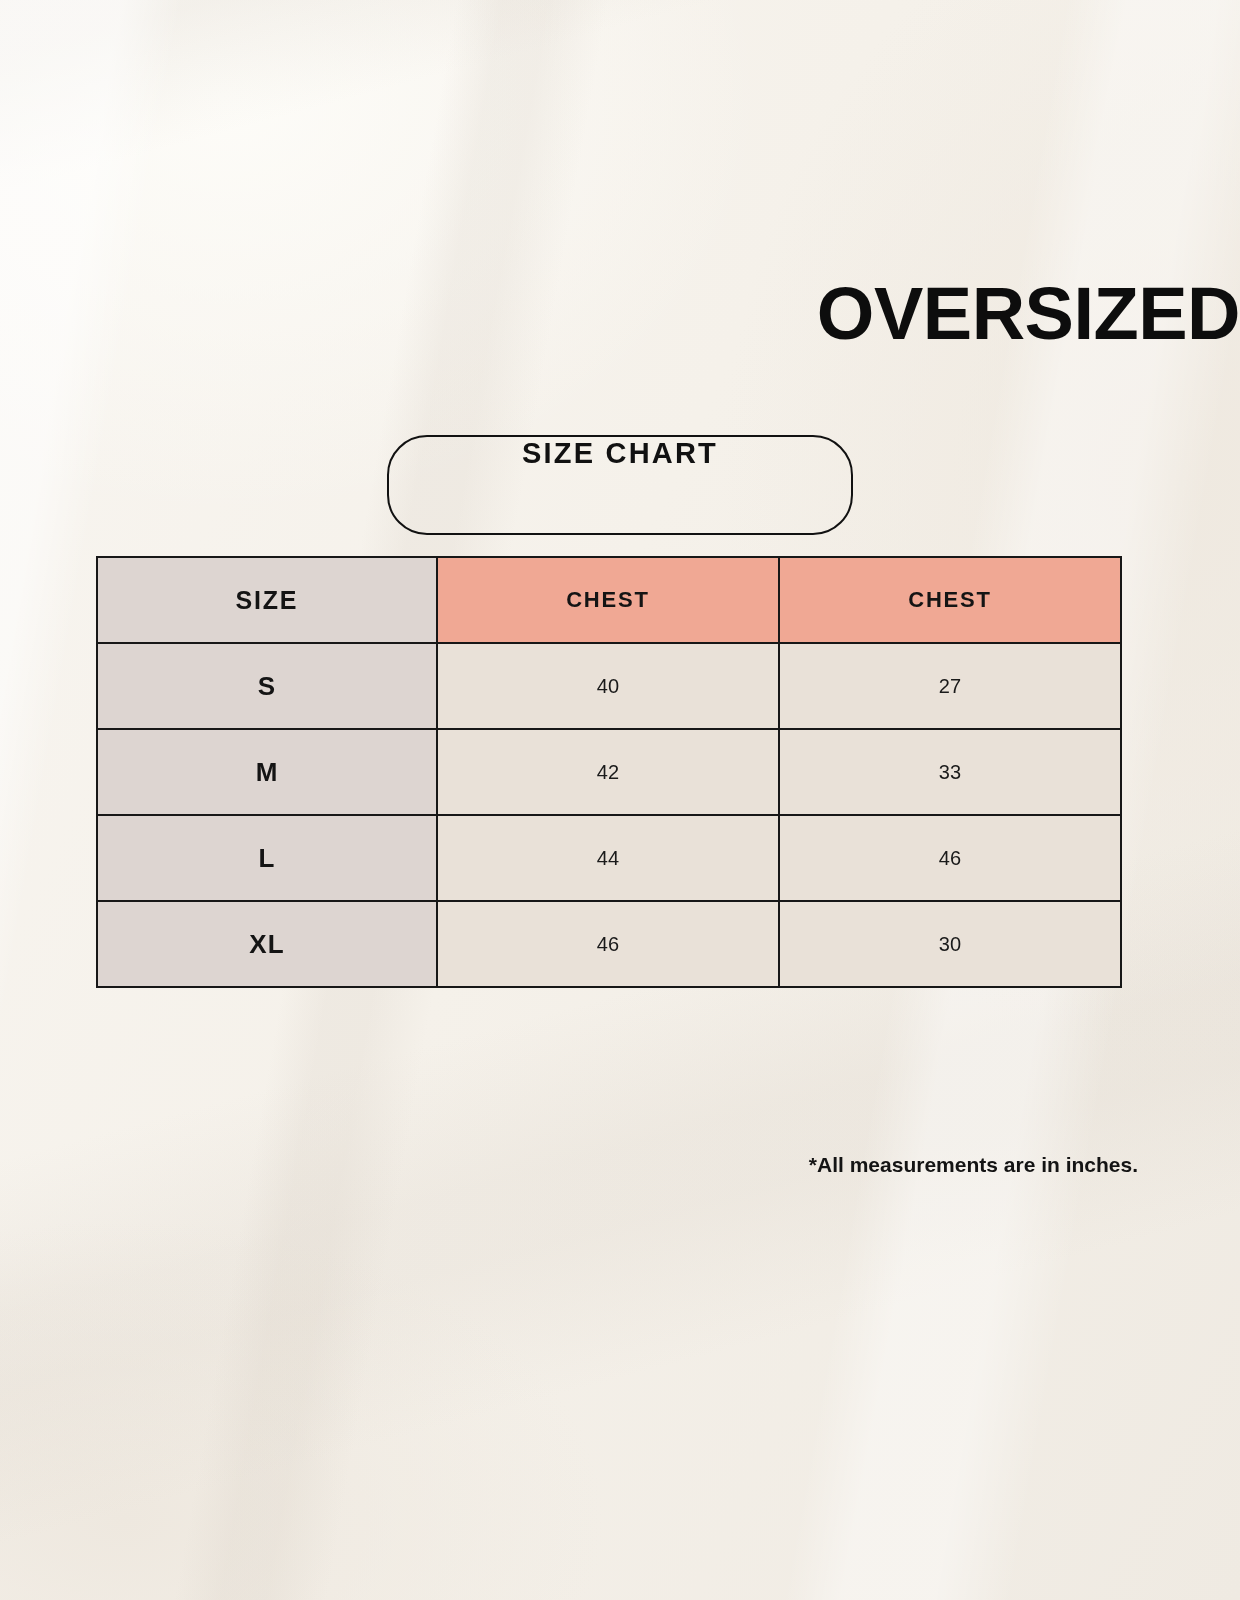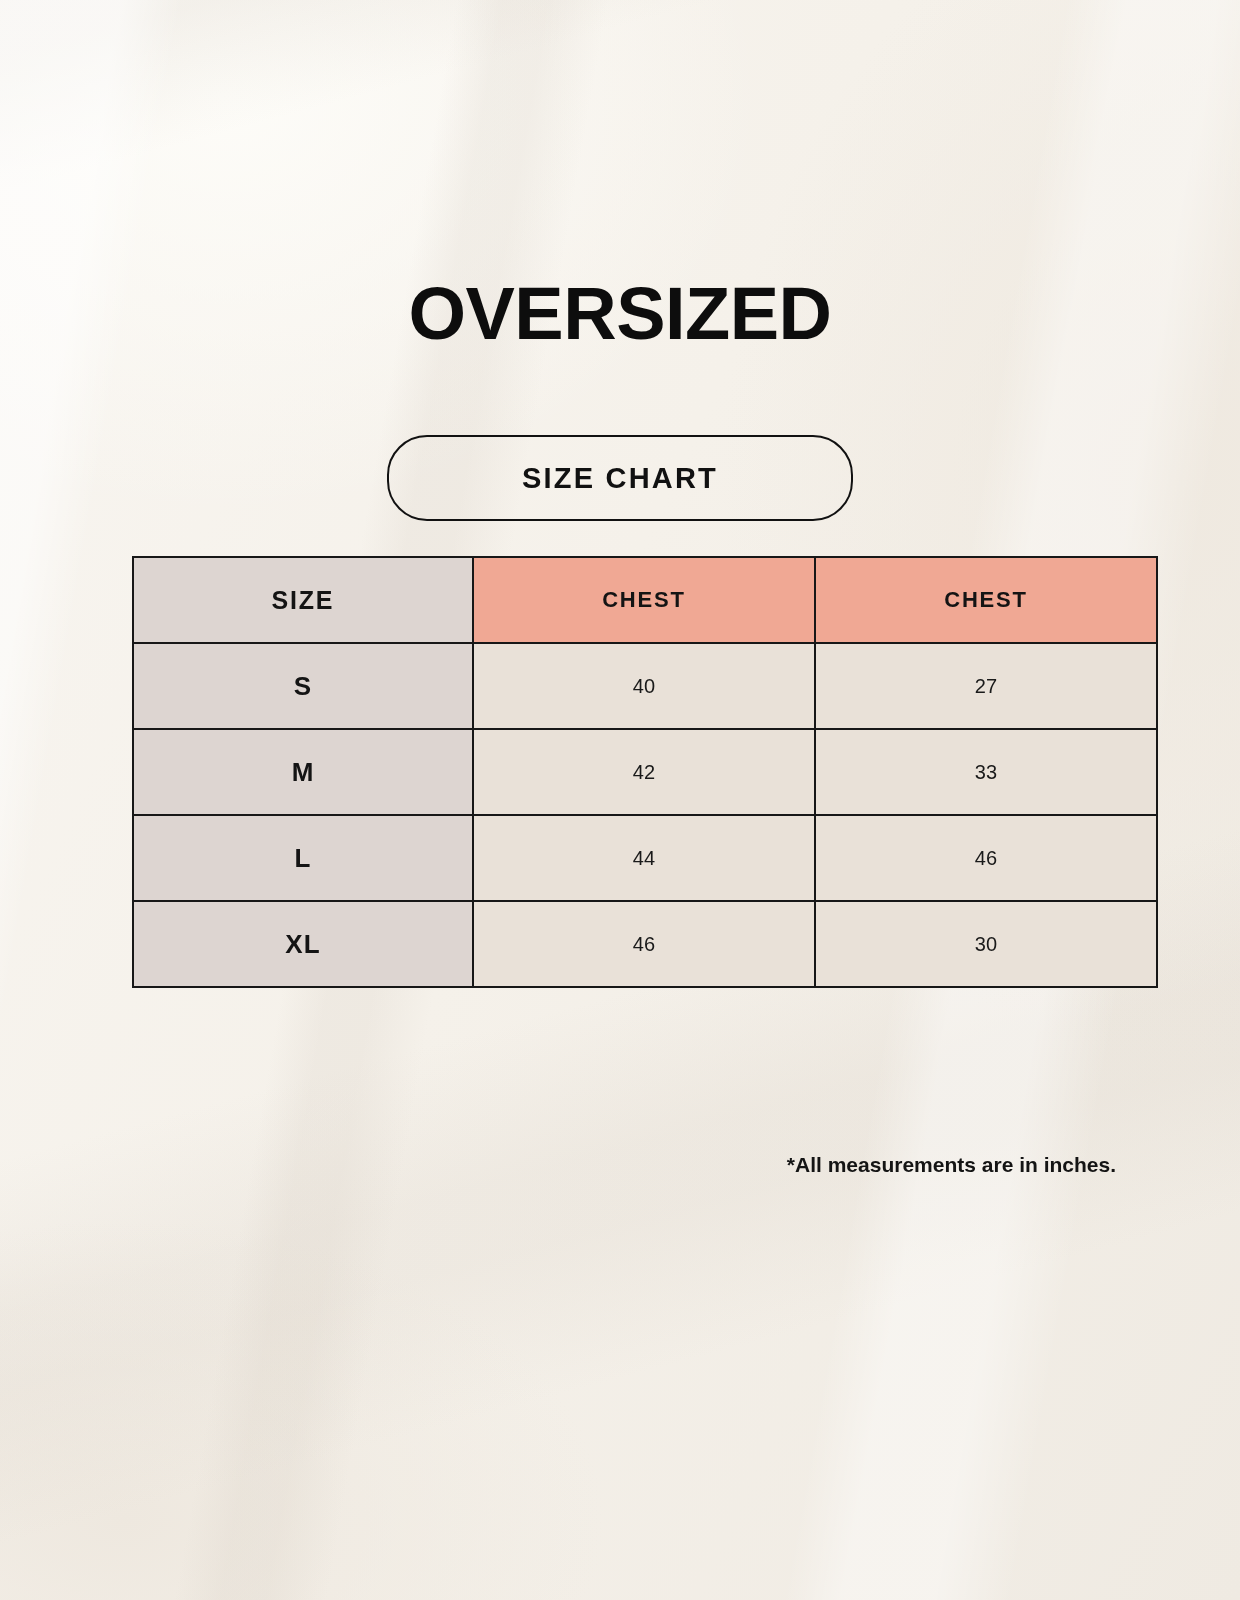--- a/index.html
+++ b/index.html
@@ -39,59 +39,58 @@
     width: 1240px;
     height: 1600px;
     box-sizing: border-box;
   }
 
   .title {
     position: absolute;
     top: 228px;
     left: 0;
     right: 0;
-    text-align: center;
+    text-align: right;
     font-size: 74px;
     line-height: 0.98;
     font-weight: bold;
     letter-spacing: -0.5px;
     color: #0d0d0d;
     text-transform: uppercase;
   }
   .title .line2 { display: block; }
 
   .pill {
     position: absolute;
     top: 435px;
     left: 50%;
     transform: translateX(-50%);
     width: 466px;
-    height: 86px;
+    height: 100px;
     border: 2.5px solid #111;
     border-radius: 40px;
     display: flex;
-    align-items: center;
+    align-items: flex-start;
     justify-content: center;
     box-sizing: border-box;
     background: transparent;
   }
   .pill-label {
     font-size: 29px;
     font-weight: bold;
     letter-spacing: 2.2px;
     color: #111;
     text-transform: uppercase;
   }
 
   .table-wrap {
     position: absolute;
     top: 556px;
     left: 96px;
     width: 1026px;
-    margin-left: 36px;
   }
   table.size-chart {
     border-collapse: collapse;
     width: 100%;
     table-layout: fixed;
   }
   table.size-chart th,
   table.size-chart td {
     border: 2px solid #171717;
     height: 84px;
@@ -127,21 +126,21 @@
   td.val-cell {
     background: #e9e1d8;
     font-size: 20px;
     font-weight: normal;
     color: #1a1a1a;
   }
 
   .footnote {
     position: absolute;
     top: 1153px;
-    left: 90px;
+    left: 112px;
     width: 1026px;
     text-align: right;
     font-size: 21px;
     font-weight: bold;
     color: #141414;
   }
 </style>
 </head>
 <body>
 

